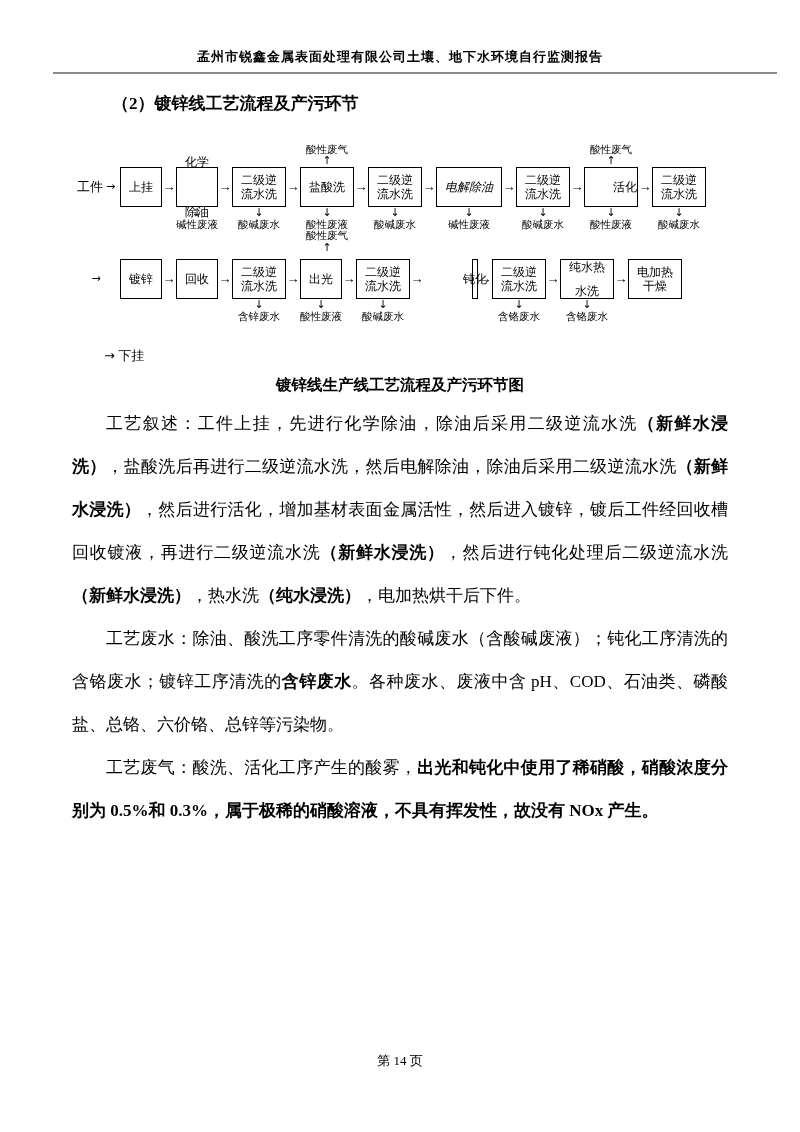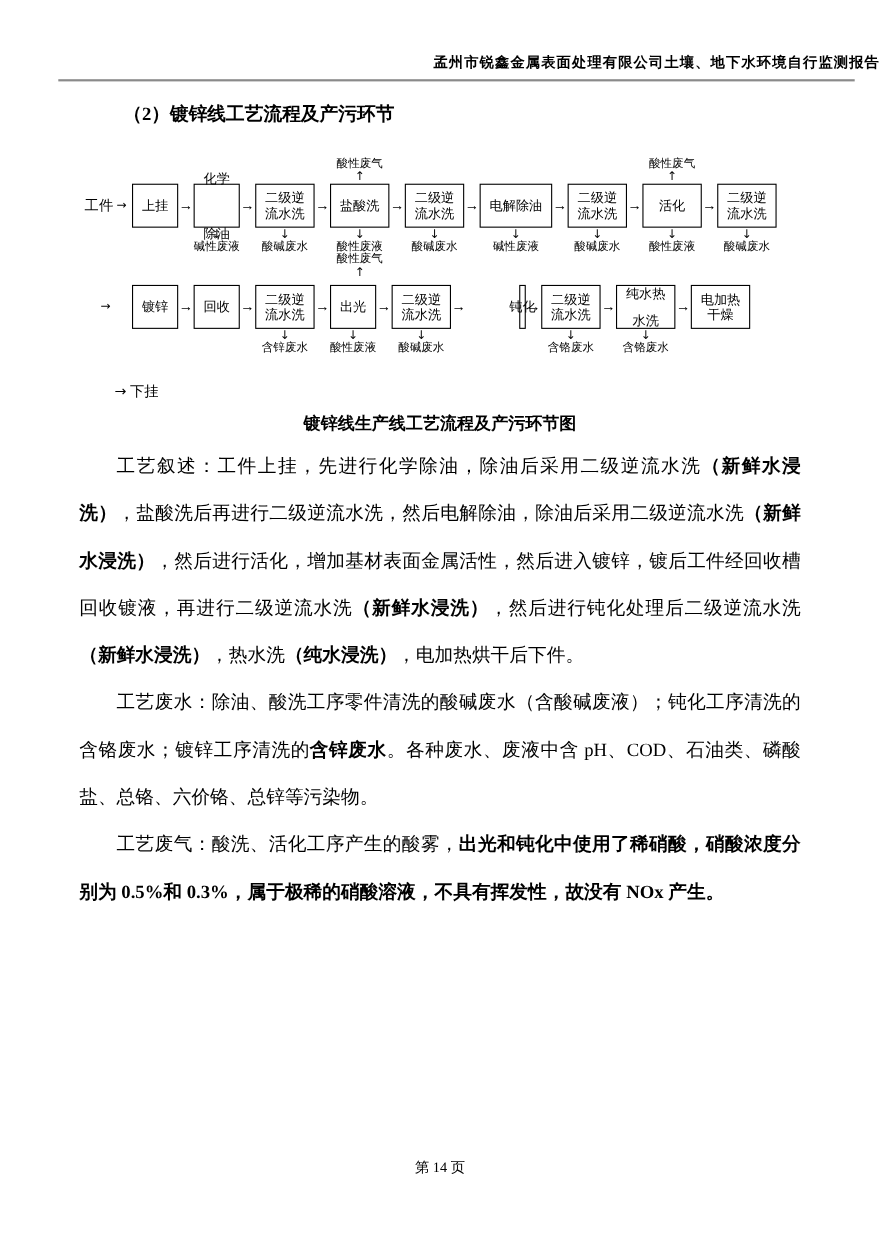--- a/index.html
+++ b/index.html
@@ -1,21 +1,21 @@
 <!DOCTYPE html>
 <html><head>
 <meta charset="utf-8">
 <style>
   html,body { margin:0; padding:0; background:#ffffff; }
   .page {
     position:relative; width:800px; height:1132px; background:#ffffff;
     font-family:"Liberation Serif","DejaVu Serif",serif; color:#000; overflow:hidden;
   }
   
-  .header-title { padding-top:48px; text-align:right; font-weight:bold; font-size:13px; letter-spacing:1px; }
+  .header-title { padding-top:48px; text-align:center; font-weight:bold; font-size:13px; letter-spacing:1px; }
   .header-rule { height:0; border-top:2.5px solid #8a8a8a; margin:6px 23px 0 53px; }
   
   .section-heading { margin:18px 0 0 112px; font-size:17px; font-weight:bold; }
   
   .flowchart { margin:22px 0 0 72px; width:680px; }
   .fc-band { display:grid; }
   .fc-lead { grid-row:2; display:flex; align-items:center; justify-content:center; font-size:13px; white-space:nowrap; gap:3px; }
   .fc-conn { grid-row:2; align-self:center; justify-self:center; font-size:13px; }
   .fc-box {
     grid-row:2; border:1.3px solid #000; display:flex; flex-direction:column;
@@ -92,42 +92,42 @@
         <div class="fc-conn" style="grid-column: 9;">→</div>
         <div class="fc-box" style="grid-column: 10;">
           <span>二级逆</span>
           <span>流水洗</span>
         </div>
         <div class="fc-below" style="grid-column: 10;">
           <span class="fc-ar">↓</span>
           <span>酸碱废水</span>
         </div>
         <div class="fc-conn" style="grid-column: 11;">→</div>
-        <div class="fc-box" style="grid-column: 12;">
+        <div class="fc-box" style="grid-column: 12; font-style: italic;">
           <span>电解除油</span>
         </div>
         <div class="fc-below" style="grid-column: 12;">
           <span class="fc-ar">↓</span>
           <span>碱性废液</span>
         </div>
         <div class="fc-conn" style="grid-column: 13;">→</div>
         <div class="fc-box" style="grid-column: 14;">
           <span>二级逆</span>
           <span>流水洗</span>
         </div>
         <div class="fc-below" style="grid-column: 14;">
           <span class="fc-ar">↓</span>
           <span>酸碱废水</span>
         </div>
         <div class="fc-conn" style="grid-column: 15;">→</div>
         <div class="fc-above" style="grid-column: 16;">
           <span>酸性废气</span>
           <span class="fc-ar">↑</span>
         </div>
-        <div class="fc-box" style="grid-column: 16;">
+        <div class="fc-box" style="grid-column: 16; align-items: flex-end;">
           <span>活化</span>
         </div>
         <div class="fc-below" style="grid-column: 16;">
           <span class="fc-ar">↓</span>
           <span>酸性废液</span>
         </div>
         <div class="fc-conn" style="grid-column: 17;">→</div>
         <div class="fc-box" style="grid-column: 18;">
           <span>二级逆</span>
           <span>流水洗</span>

